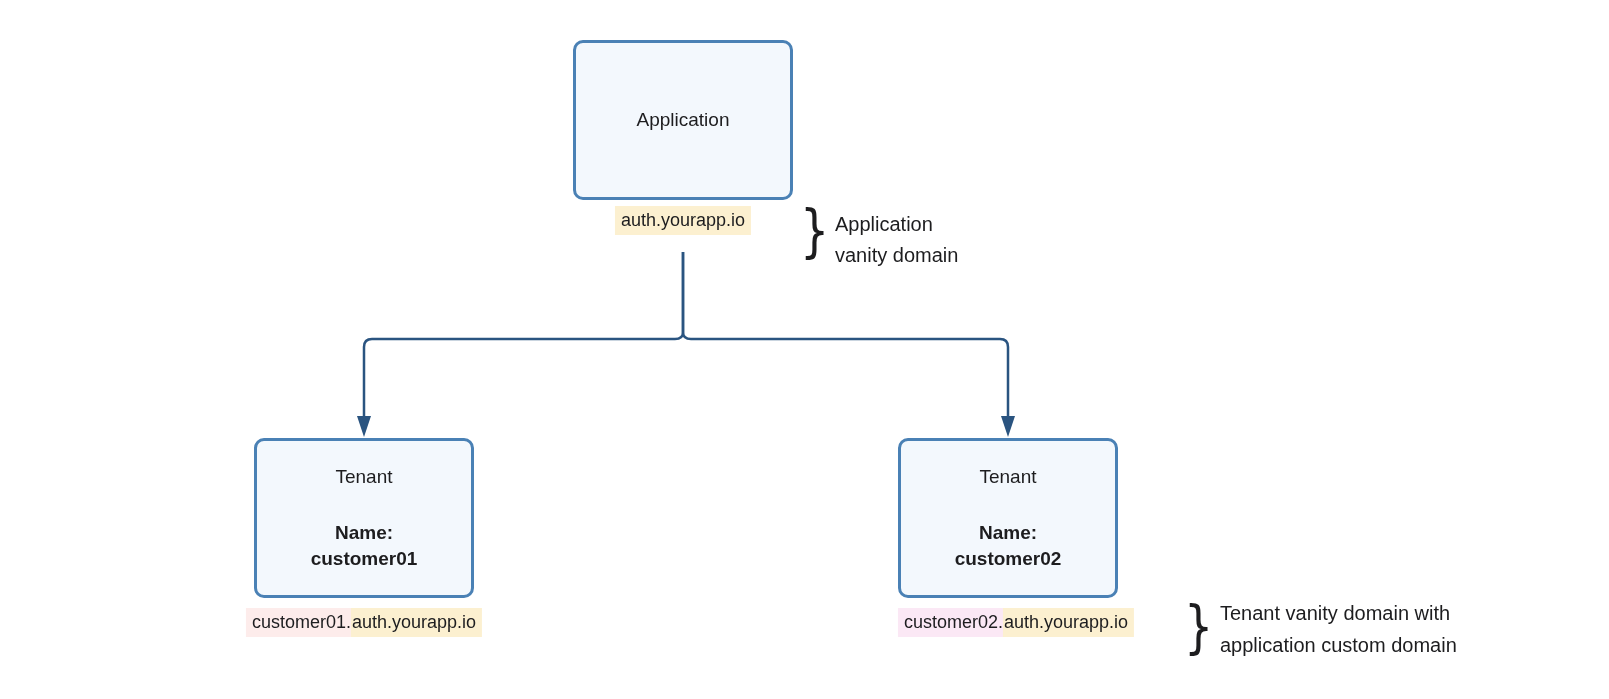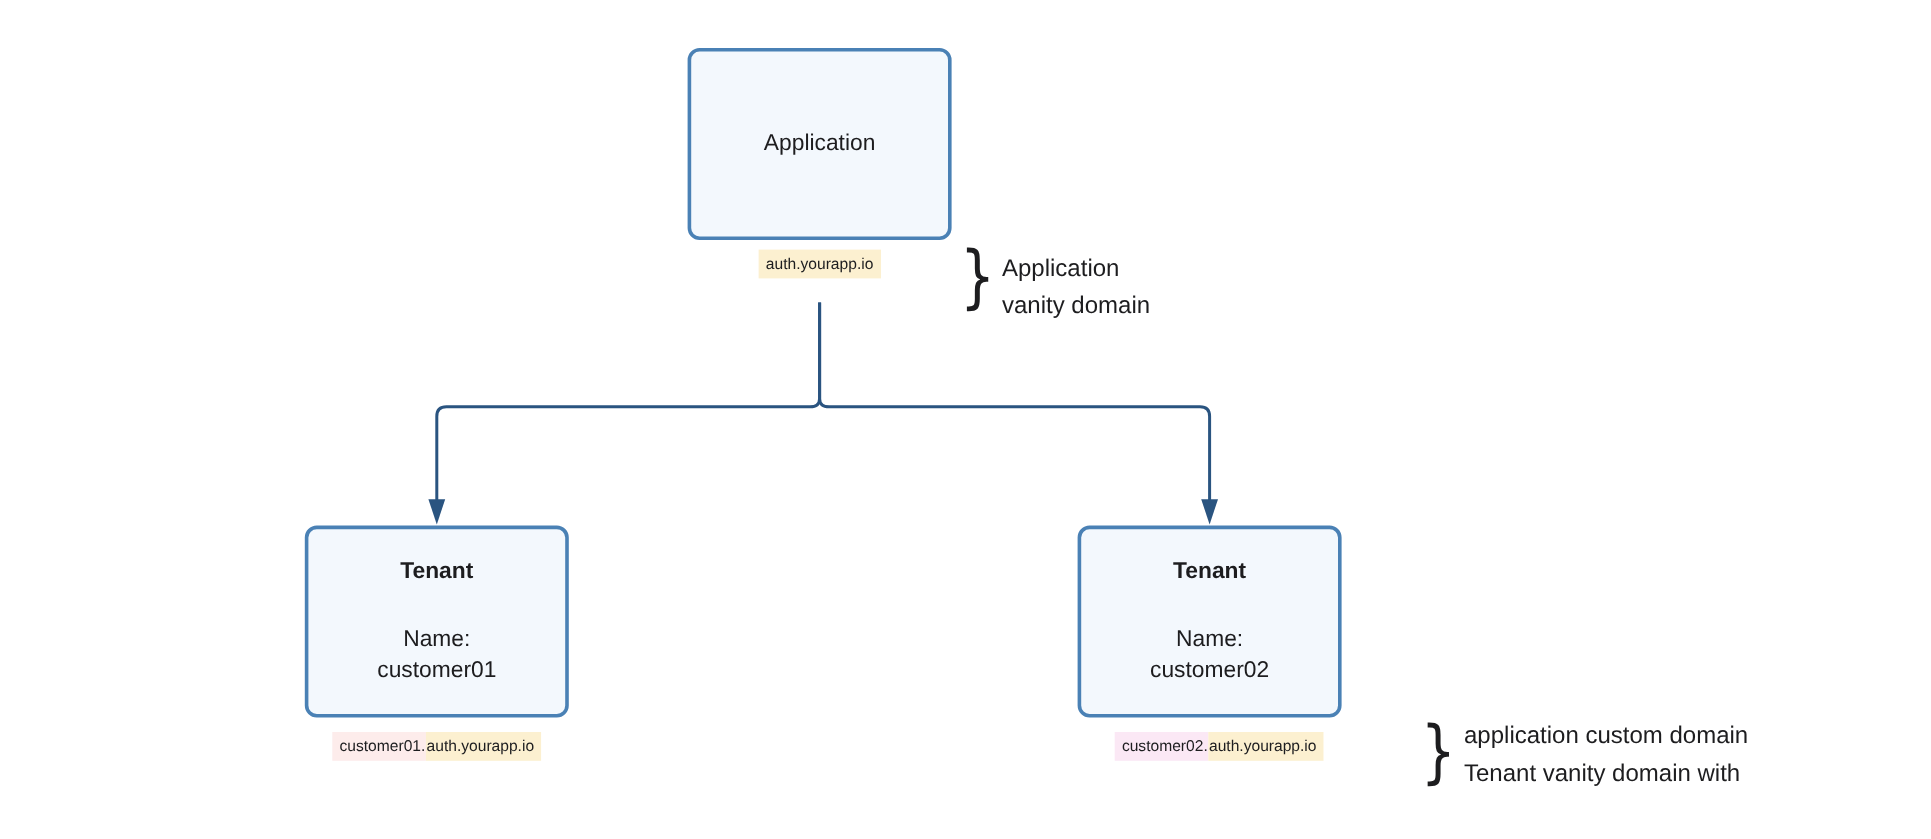--- a/index.html
+++ b/index.html
@@ -29,26 +29,26 @@
     flex-direction: column;
     align-items: center;
     justify-content: center;
     font-size: 19px;
     text-align: center;
   }
   .node-app { left: 573px; top: 40px; }
   .node-t1  { left: 254px; top: 438px; }
   .node-t2  { left: 898px; top: 438px; }
   .node-title { line-height: 26px; }
-  .tenant .node-title { font-weight: 700; margin-bottom: 30px; }
-  .node-line { line-height: 26px; }
+  .tenant .node-title { font-weight: 400; margin-bottom: 30px; }
+  .node-line { line-height: 26px; font-weight: bold; }
   .domain-label {
     position: absolute;
     transform: translateX(-50%);
-    font-size: 13px;
+    font-size: 18px;
     line-height: 22px;
     white-space: nowrap;
   }
   .hl { padding: 4px 6px 5px 6px; }
   .hl-sub { padding-right: 0; }
   .hl-dom { padding-left: 1px; }
   .bg-yellow { background: var(--hl_yellow, #fcf0d0); }
   .bg-pink1  { background: var(--hl_pink_left, #fdeceb); text-align: center; }
   .bg-pink2  { background: var(--hl_pink_right, #fbe8f5); margin-left: 16px; }
   .label-app { left: 683px; top: 209px; }
@@ -115,17 +115,17 @@
   </div>
 
   <div class="brace brace-app">}</div>
   <div class="annotation annotation-app">
     <div>Application</div>
     <div>vanity domain</div>
   </div>
 
   <div class="brace brace-tenant">}</div>
   <div class="annotation annotation-tenant">
+    <div>Tenant vanity domain with</div>
     <div>application custom domain</div>
-    <div>Tenant vanity domain with</div>
   </div>
 
 </div>
 
 </body></html>

